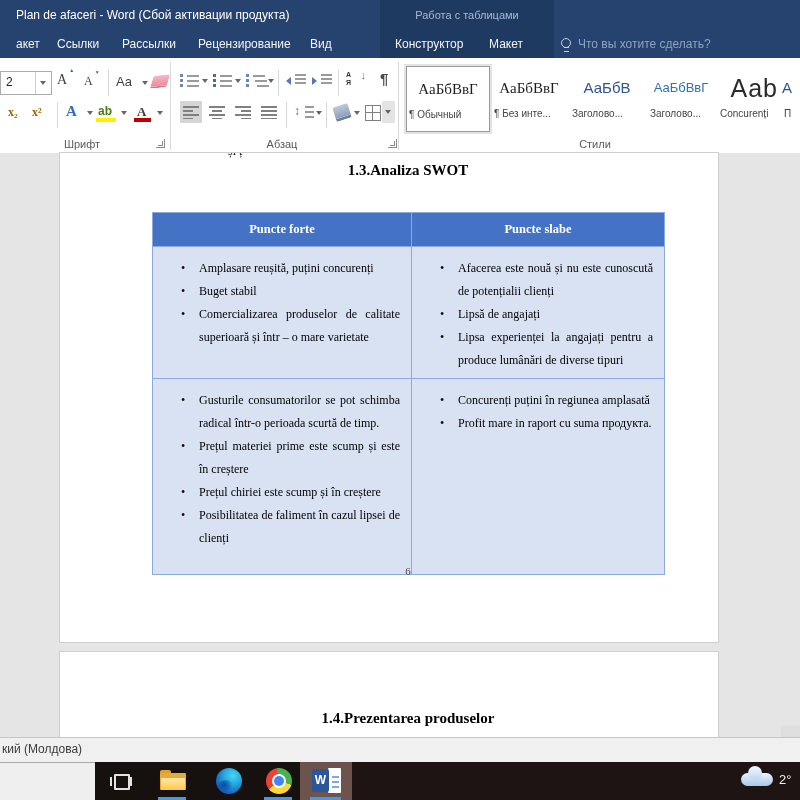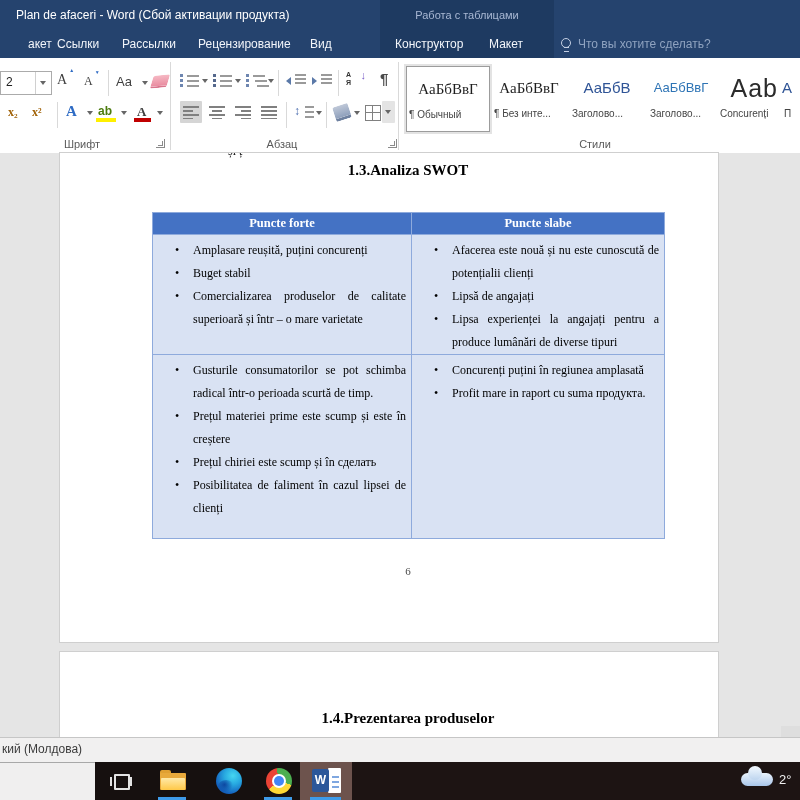--- a/index.html
+++ b/index.html
@@ -89,21 +89,21 @@
   .page{background:#FFFFFF;box-shadow:0 0 0 1px #CFCFCF;}
   .page1{left:60px;top:153px;width:658px;height:489px;}
   .page2{left:60px;top:652px;width:658px;height:85px;}
   .frag{left:168px;top:0;width:44px;height:5px;overflow:hidden;font-family:"Liberation Serif",serif;font-size:12px;color:#111;}
   .frag span{display:block;margin-top:-9px;}
   .dochead{left:92px;width:512px;text-align:center;font-family:"Liberation Serif",serif;font-weight:bold;font-size:15px;color:#000;}
   .pagenum{left:92px;top:412px;width:512px;text-align:center;font-family:"Liberation Serif",serif;font-size:11px;color:#4A4A4A;}
 
   table.swot{position:absolute;left:92px;top:59px;width:512px;border-collapse:collapse;table-layout:fixed;
              font-family:"Liberation Serif",serif;font-size:12px;color:#000;}
-  table.swot td{border:1px solid #8EAADC;vertical-align:top;padding:0;}
+  table.swot td{border:1px solid #8EAADC;vertical-align:top;padding:6px;}
   tr.hdr1 td{background:#4472C4;color:#FFFFFF;font-weight:bold;text-align:center;height:21px;line-height:21px;font-size:12.5px;}
   tr.hdr2 td{background:#FFFFFF;color:#000;font-weight:bold;text-align:center;height:22px;line-height:22px;font-size:12.5px;}
   tr.bdy td{background:#D9E2F3;}
   tr.b1 td{height:118px;}
   tr.b2 td{height:183px;}
   .swot ul{margin:4px 0 0 0;padding:0;list-style:none;}
   .swot li{position:relative;padding:0 5px 0 40px;text-align:justify;line-height:23px;}
   .swot li::before{content:"•";position:absolute;left:22px;}
 
   
@@ -151,21 +151,21 @@
 </head>
 <body>
 
 <div id="screen">
 
   <div class="abs titlebar"></div>
   <div class="abs ctx-region"></div>
   <div class="abs ctx-title">Работа с таблицами</div>
   <div class="abs win-title">Plan de afaceri - Word (Сбой активации продукта)</div>
 
-  <div class="abs tab" style="left:16px;padding-left:12px;">акет</div>
+  <div class="abs tab" style="left:4px;padding-left:12px;">акет</div>
   <div class="abs tab" style="left:57px;">Ссылки</div>
   <div class="abs tab" style="left:122px;">Рассылки</div>
   <div class="abs tab" style="left:198px;">Рецензирование</div>
   <div class="abs tab" style="left:310px;">Вид</div>
   <div class="abs tab" style="left:395px;">Конструктор</div>
   <div class="abs tab" style="left:489px;">Макет</div>
   <div class="abs bulb"></div>
   <div class="abs tellme-txt" style="left:578px;">Что вы хотите сделать?</div>
 
   <div class="abs ribbon">
@@ -300,21 +300,21 @@
             <li>Lipsă de angajați</li>
             <li>Lipsa experienței la angajați pentru a produce lumânări de diverse tipuri</li>
           </ul>
         </td>
       </tr>
       <tr class="bdy b2">
         <td>
           <ul>
             <li>Gusturile consumatorilor se pot schimba radical într-o perioada scurtă de timp.</li>
             <li>Prețul materiei prime este scump și este în creștere</li>
-            <li>Prețul chiriei este scump și în сделать</li>
+            <li>Prețul chiriei este scump și în creștere</li>
             <li>Posibilitatea de faliment în cazul lipsei de clienți</li>
           </ul>
         </td>
         <td>
           <ul>
             <li>Concurenți puțini în regiunea amplasată</li>
             <li>Profit mare in raport cu suma продукта.</li>
           </ul>
         </td>
       </tr>

